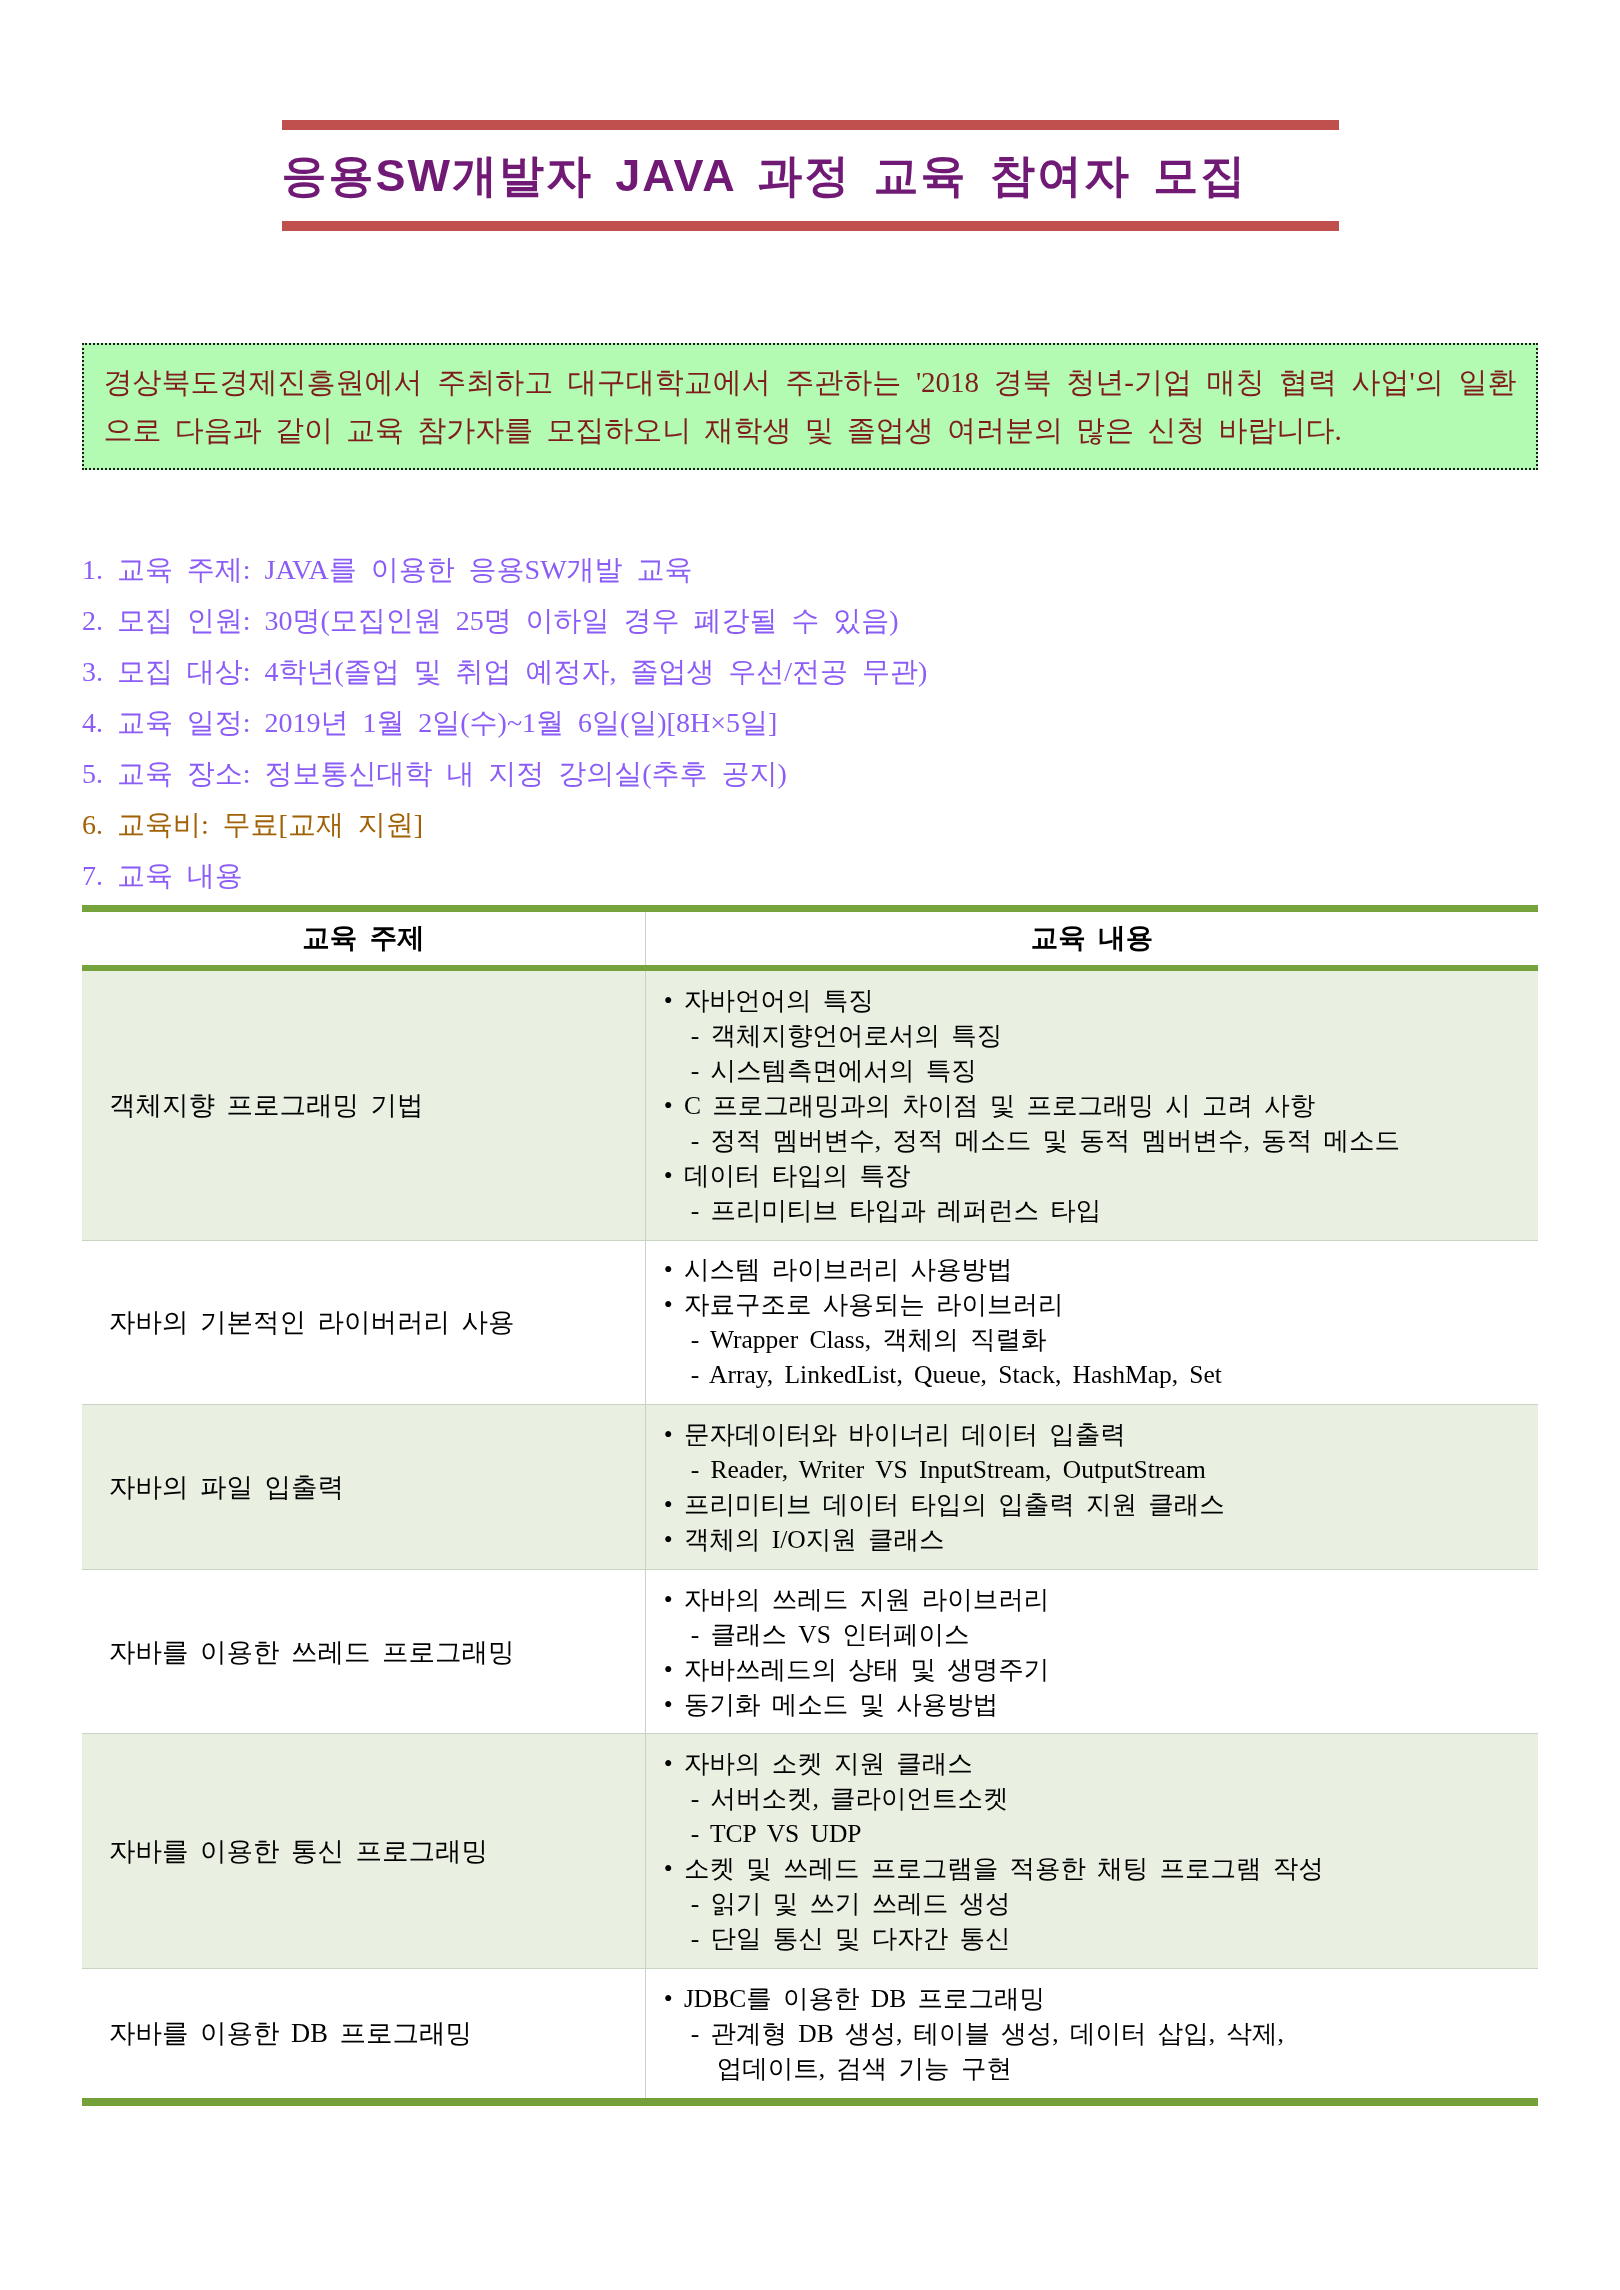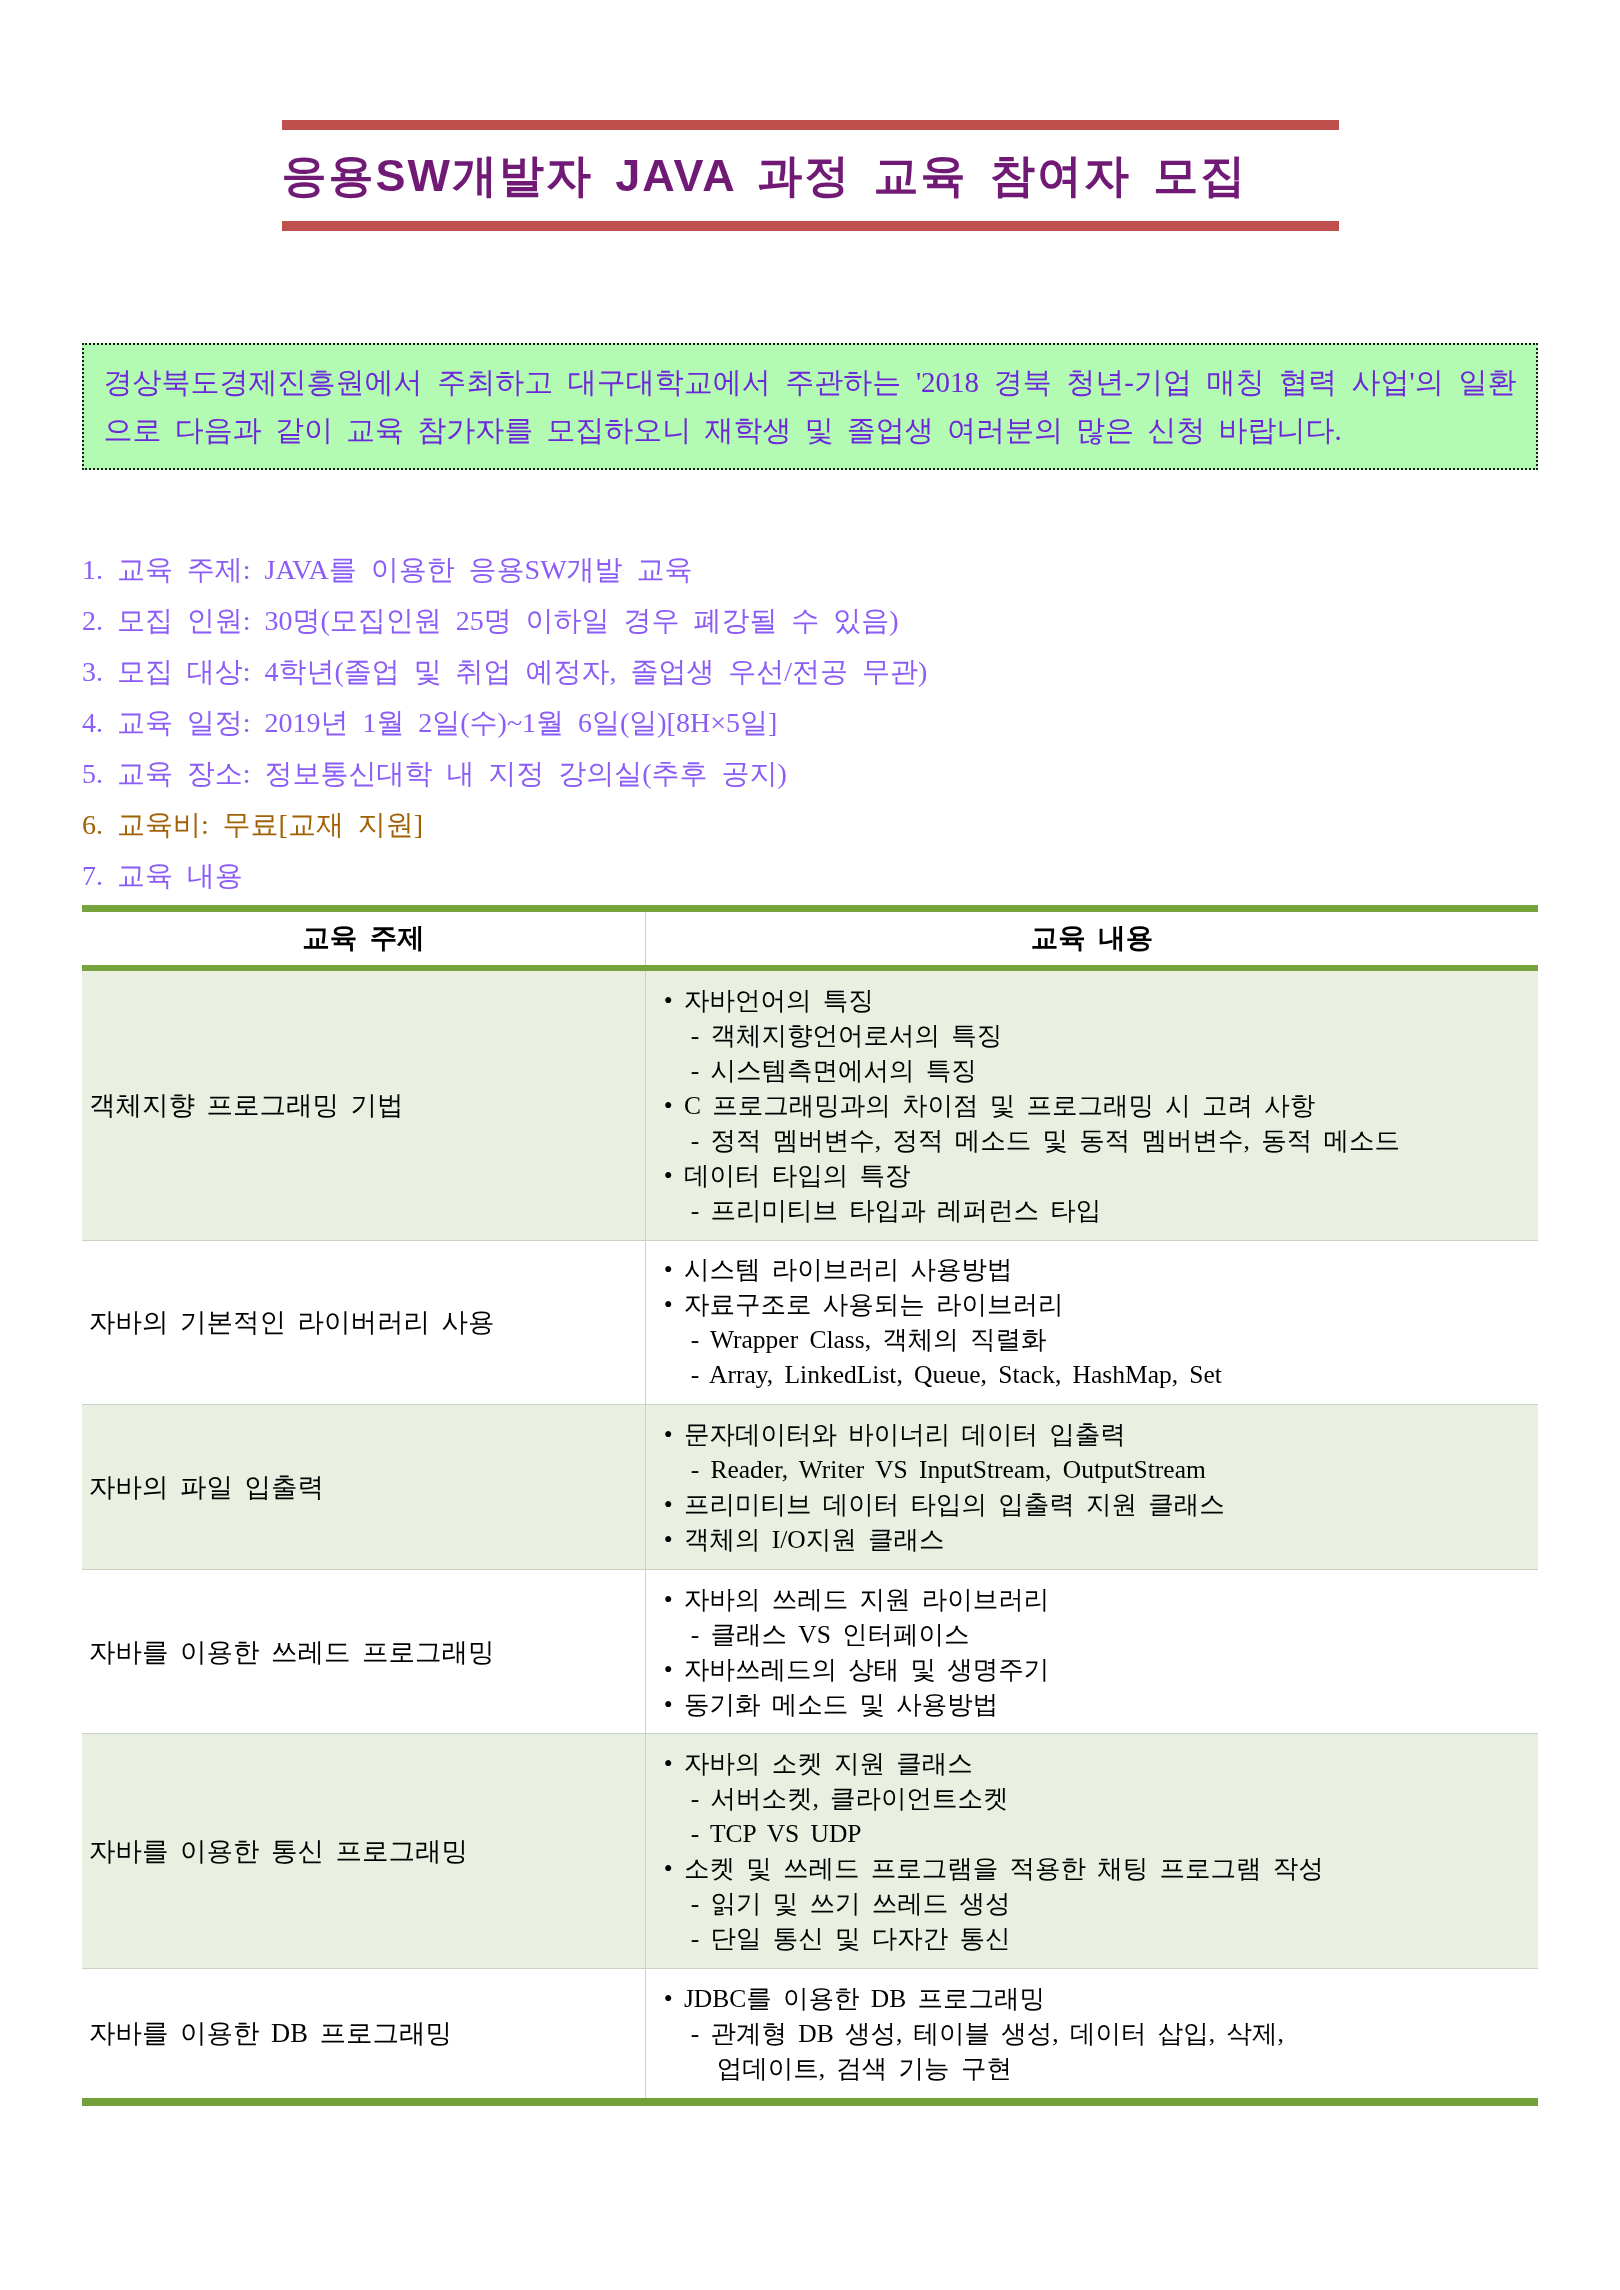--- a/index.html
+++ b/index.html
@@ -37,21 +37,21 @@
     margin: 112px auto 0 auto;
     background: #b3fab3;
     border: 2px dotted #1a1a1a;
     padding: 12.7px 19.6px 14.7px 19.6px;
   }
   .notice-text {
     font-size: 29px;
     line-height: 48px;
     text-align: justify;
     word-spacing: 5.9px;
-    color: #6d28d9;
+    color: #7f1d1d;
   }
 
   
   .info-list {
     width: 1456px;
     margin: 74px auto 0 auto;
   }
   .info-item {
     font-size: 28px;
     line-height: 51px;
@@ -88,21 +88,21 @@
     border-bottom: 1px solid #c9d3c2;
   }
   .trow:last-child { border-bottom: none; }
   .trow.alt { background: #e9f0e2; }
 
   .cell-topic {
     width: 564px;
     border-right: 1px solid #c9d3c2;
     display: flex;
     align-items: center;
-    padding-left: 7px;
+    padding-left: 27px;
     font-size: 26.5px;
     word-spacing: 4.9px;
   }
   .cell-content {
     flex: 1;
     padding: 11.8px 7.8px 11.8px 15.7px;
     font-size: 25.5px;
   }
   .ln {
     line-height: 35px;

